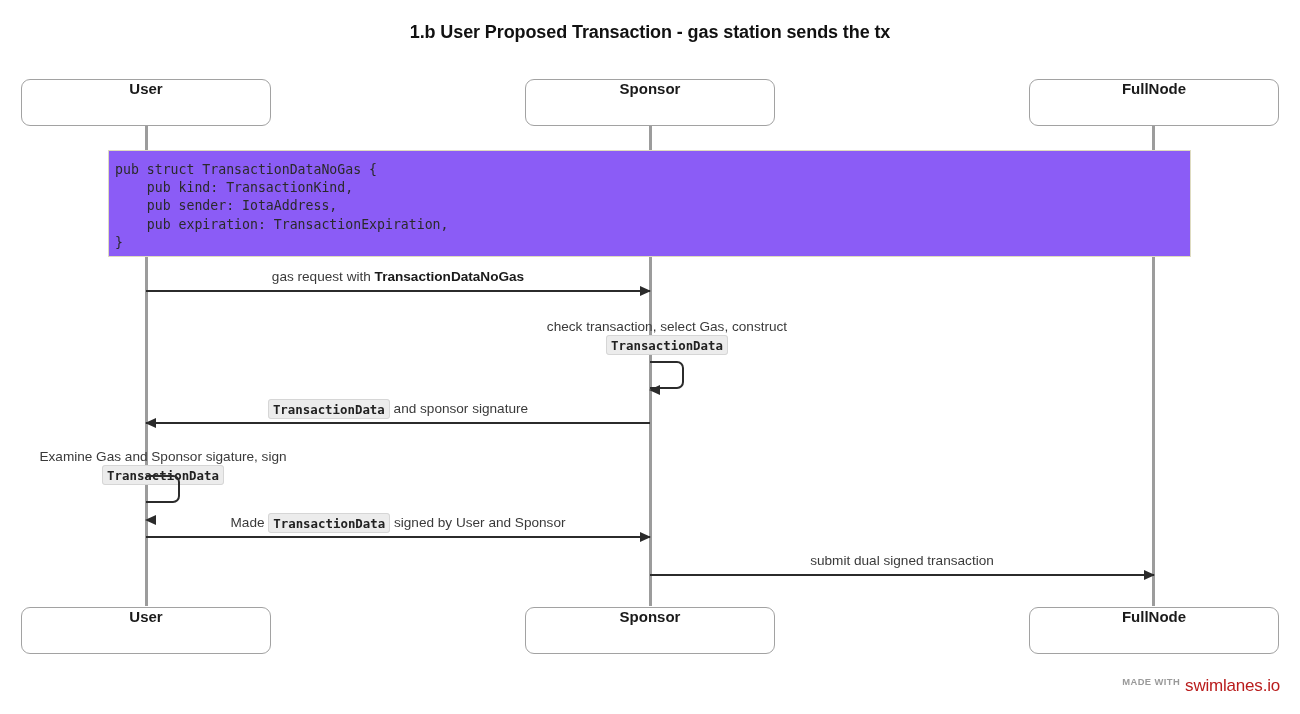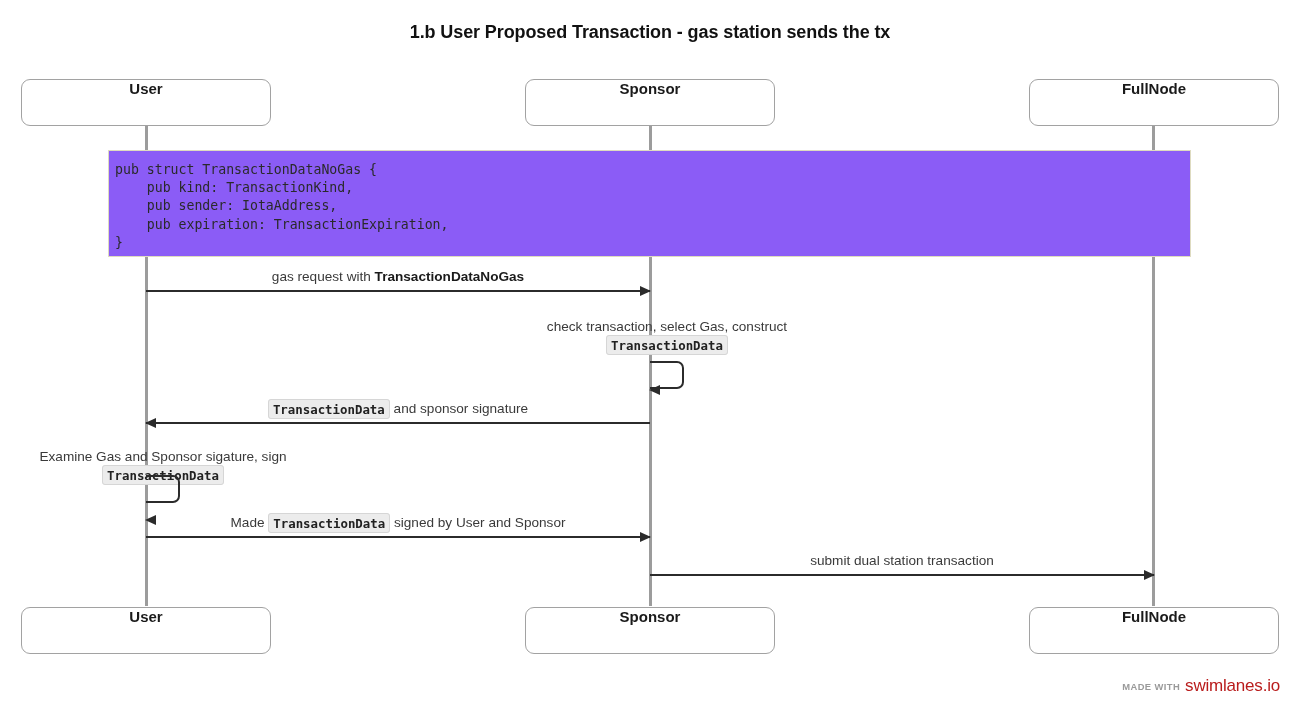--- a/index.html
+++ b/index.html
@@ -150,21 +150,21 @@
     color: #222222;
     white-space: nowrap;
   }
   b.strong { font-weight: bold; color: #1a1a1a; }
 
   
   .watermark {
     position: absolute;
     right: 20px; bottom: 18px;
     display: flex;
-    align-items: center;
+    align-items: flex-start;
     gap: 5px;
     z-index: 5;
   }
   .watermark .made {
     font-size: 9.4px;
     font-weight: bold;
     letter-spacing: 0.4px;
     color: #9a9a9a;
     text-transform: uppercase;
   }
@@ -246,21 +246,21 @@
 <div class="msg to-right" style="left:146px; top:518px; width:504px; height:20px;">
   <div class="label">
     <span>Made </span><code class="inline">TransactionData</code><span> signed by User and Sponsor</span>
   </div>
   <div class="line"></div>
   <div class="head"></div>
 </div>
 
 <div class="msg to-right" style="left:650px; top:556px; width:504px; height:20px;">
   <div class="label">
-    <span>submit dual station transaction</span>
+    <span>submit dual signed transaction</span>
   </div>
   <div class="line"></div>
   <div class="head"></div>
 </div>
 
 <div class="actor-box" style="left:21px; top:607px; width:250px;">
   <span>User</span>
 </div>
 <div class="actor-box" style="left:525px; top:607px; width:250px;">
   <span>Sponsor</span>

